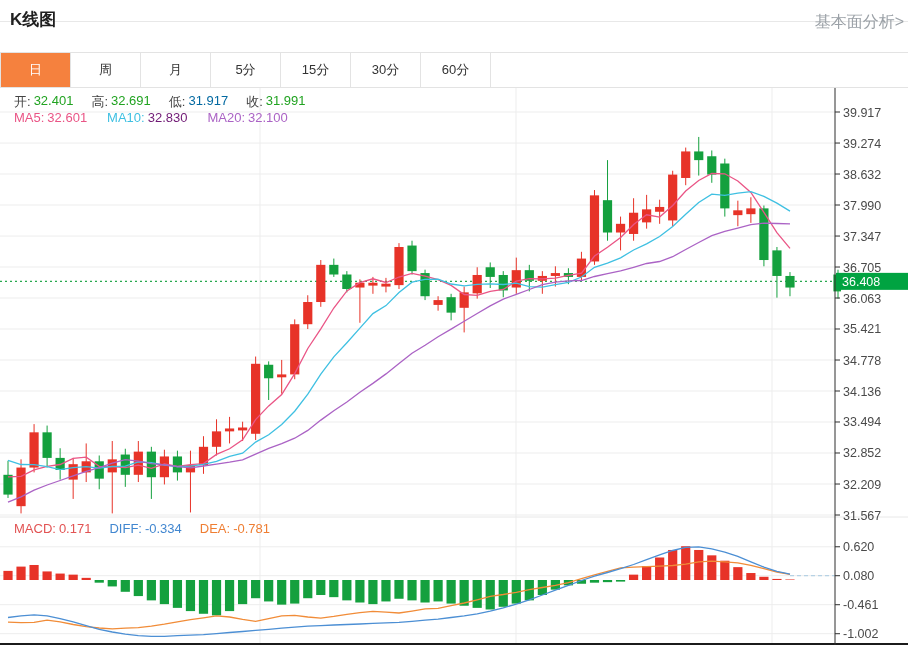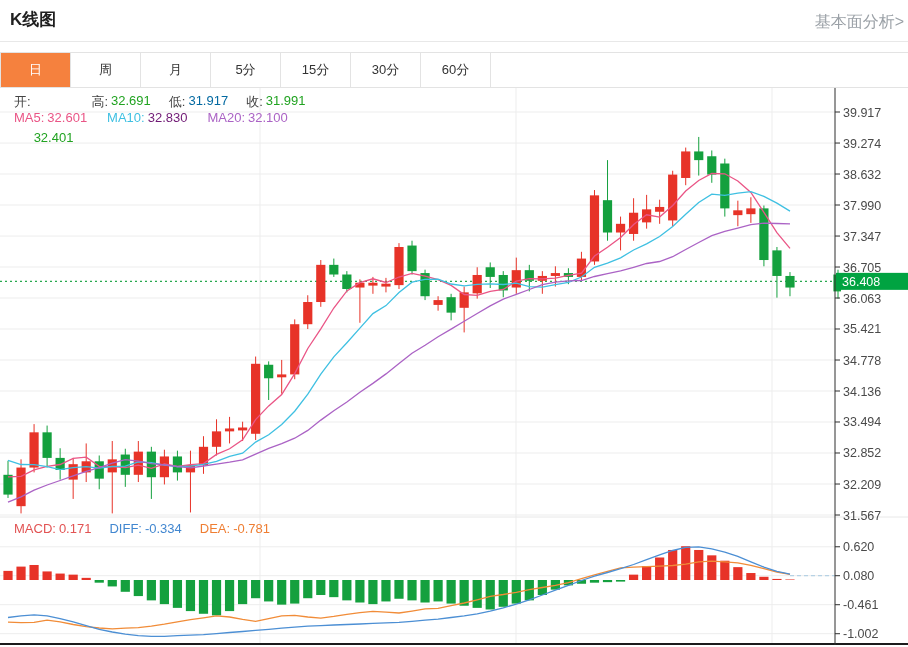--- a/index.html
+++ b/index.html
@@ -1,18 +1,18 @@
 <!DOCTYPE html>
 <html><head>
 <meta charset="utf-8">
 <style>
   html,body{margin:0;padding:0;background:#fff;}
   .page{position:relative;width:908px;height:647px;background:#fff;overflow:hidden;
         font-family:"Liberation Sans","DejaVu Sans",sans-serif;}
-  .header{position:absolute;top:0;left:0;width:908px;height:42px;border-bottom:1px solid #e8e8e8;box-sizing:border-box;}
+  .header{position:absolute;top:0;left:0;width:908px;height:22px;border-bottom:1px solid #e8e8e8;box-sizing:border-box;}
   .title{position:absolute;left:10px;top:8px;font-size:17px;font-weight:bold;color:#1f1f1f;}
   .link{position:absolute;right:4px;top:12px;font-size:16px;color:#9aa0a6;text-decoration:none;cursor:pointer;}
   .tabs{position:absolute;top:52px;left:0;width:908px;height:36px;display:flex;
         border-top:1px solid #e3e3e3;border-bottom:1px solid #e3e3e3;border-left:1px solid #e3e3e3;box-sizing:border-box;}
   .tab{width:70px;height:100%;display:flex;align-items:center;justify-content:center;
        font-size:13px;color:#333;border-right:1px solid #e3e3e3;box-sizing:border-box;cursor:pointer;background:#fff;}
   .tab.active{color:#fff;}
   .chart-wrap{position:absolute;top:88px;left:0;width:908px;height:559px;}
   #chartSvg{position:absolute;top:0;left:0;}
   .legend{position:absolute;display:flex;font-size:13px;white-space:nowrap;}
@@ -302,21 +302,21 @@
         <line x1="835" y1="516.7096" x2="840" y2="516.7096" stroke="#2f2f2f" stroke-width="1"></line>
         <text x="843" y="521.2096" font-size="12.5" fill="#4a4a4a" font-family="Liberation Sans, DejaVu Sans, sans-serif">-0.461</text>
         <line x1="835" y1="545.7072000000001" x2="840" y2="545.7072000000001" stroke="#2f2f2f" stroke-width="1"></line>
         <text x="843" y="550.2072000000001" font-size="12.5" fill="#4a4a4a" font-family="Liberation Sans, DejaVu Sans, sans-serif">-1.002</text>
         <rect x="836" y="184.85837600000002" width="72" height="17" fill="#00a341"></rect>
         <text x="842" y="197.85837600000002" font-size="12.5" fill="#ffffff" font-family="Liberation Sans, DejaVu Sans, sans-serif">36.408</text>
       </svg>
     <div class="legend ohlc" id="ohlcRow">
         <div class="item">
           <span style="color: rgb(68, 68, 68);">开:</span>
-          <span style="color: rgb(33, 163, 33); margin-top: 37px;">32.401</span>
+          <span style="color: rgb(33, 163, 33);">32.401</span>
         </div>
         <div class="item">
           <span style="color: rgb(68, 68, 68);">高:</span>
           <span style="color: rgb(33, 163, 33); text-align: center;">32.691</span>
         </div>
         <div class="item">
           <span style="color: rgb(68, 68, 68);">低:</span>
           <span style="color: #0369a1;">31.917</span>
         </div>
         <div class="item">

